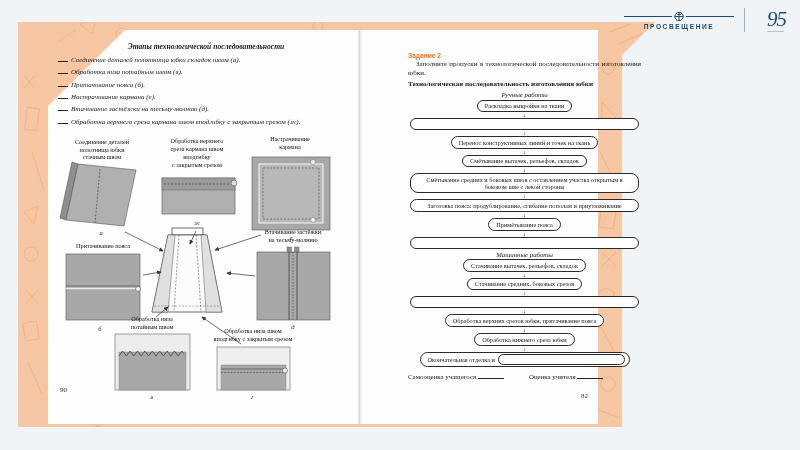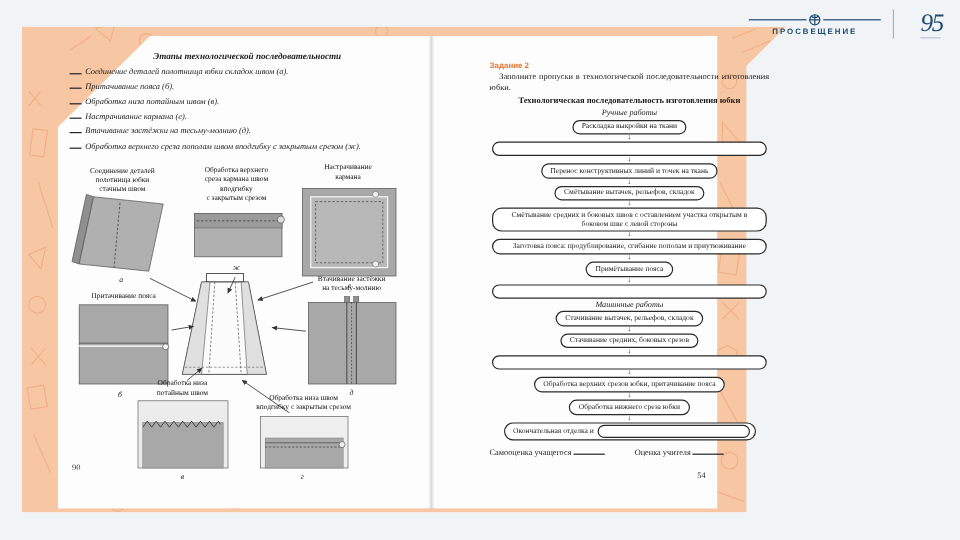--- a/index.html
+++ b/index.html
@@ -18,21 +18,21 @@
   .lp{position:absolute;left:58px;top:42px;width:296px;font-style:italic;}
   .lp-title{font-weight:bold;font-size:7.6px;text-align:center;margin:0 0 4px 0;}
   .check{font-size:7px;line-height:1.25;margin:2.6px 0;}
   .blank{display:inline-block;width:10px;height:6px;border-bottom:0.8px solid #222;margin-right:3px;}
   .pagenum{position:absolute;font-size:7px;color:#333;}
   #diag{position:absolute;left:55px;top:136px;}
   
   .rp{position:absolute;left:380px;top:52px;width:233px;margin-left:28px;}
   .task-label{font-family:"Liberation Sans",sans-serif;font-weight:bold;font-size:6.6px;color:#e8742a;margin-bottom:1px;}
   .task-text{font-size:7px;line-height:1.25;text-indent:8px;text-align:justify;}
-  .flow-title{font-size:7.1px;font-weight:bold;text-align:center;margin-top:2.5px;}
+  .flow-title{font-size:7.1px;font-weight:bold;text-align:left;margin-top:2.5px;}
   #flow{display:flex;flex-direction:column;align-items:center;margin-top:1px;width:233px;}
   .fheading{font-style:italic;font-size:6.8px;margin:2px 0 1.5px 0;}
   .fbox{border:0.8px solid #2a2a2a;border-radius:8px;background:#fff;font-size:6.3px;line-height:1.18;
         padding:1.6px 7px;text-align:center;box-sizing:border-box;max-width:231px;}
   .fbox.full{width:229px;}
   .fbox.empty{min-height:12px;}
   .farrow{font-size:6px;line-height:1;height:6px;color:#222;display:flex;align-items:center;}
   .fbox.final{display:flex;align-items:center;gap:3px;width:210px;padding:1.4px 4px 1.4px 7px;}
   .fbox.final .inner-blank{flex:1;border:0.8px solid #2a2a2a;border-radius:6px;height:9px;background:#fff;}
   .rp-footer{display:flex;gap:22px;margin-top:5px;font-size:6.9px;}
@@ -85,25 +85,25 @@
     </svg>
   </div>
 
   <div class="book"></div>
   <div class="gutter"></div>
 
   <div class="lp">
     <div class="lp-title">Этапы технологической последовательности</div>
     <div id="checklist">
         <div class="check"><span class="blank"></span><span>Соединение деталей полотнища юбки складок швом (а).</span></div>
+        <div class="check"><span class="blank"></span><span>Обработка низа потайным швом (в).</span></div>
         <div class="check"><span class="blank"></span><span>Притачивание пояса (б).</span></div>
-        <div class="check"><span class="blank"></span><span>Обработка низа потайным швом (в).</span></div>
         <div class="check"><span class="blank"></span><span>Настрачивание кармана (е).</span></div>
         <div class="check"><span class="blank"></span><span>Втачивание застёжки на тесьму-молнию (д).</span></div>
-        <div class="check"><span class="blank"></span><span>Обработка верхнего среза пополам швом вподгибку с закрытым срезом (ж).</span></div>
+        <div class="check"><span class="blank"></span><span>Обработка верхнего среза кармана швом вподгибку с закрытым срезом (ж).</span></div>
       </div>
   </div>
 
   <svg id="diag" width="300" height="278" viewBox="0 0 300 278">
     <defs>
       <marker id="ah" markerWidth="7" markerHeight="7" refX="5.5" refY="3" orient="auto">
         <path d="M0,0 L6.5,3 L0,6 Z" fill="#333"></path>
       </marker>
     </defs>
 
@@ -232,21 +232,21 @@
         <span>Самооценка учащегося</span>
         <span class="blank"></span>
       </span>
       <span>
         <span>Оценка учителя</span>
         <span class="blank"></span>
       </span>
     </div>
   </div>
 
-  <div class="pagenum" style="left:581px;top:392px;">54</div>
+  <div class="pagenum" style="left:581px;top:392px;">82</div>
 
   <div class="logo">
     <div class="pub">
       <div class="pub-iconrow">
         <span class="rule"></span>
         <svg width="14" height="11" viewBox="0 0 14 11" stroke="#1d4a73" fill="none" stroke-width="1">
           <circle cx="7" cy="5.5" r="4.2"></circle>
             <path d="M2.8 5.5 h8.4 M7 1.3 v8.4 M4.2 2.5 c1.6 1.4 4 1.4 5.6 0"></path>
         </svg>
         <span class="rule"></span>

